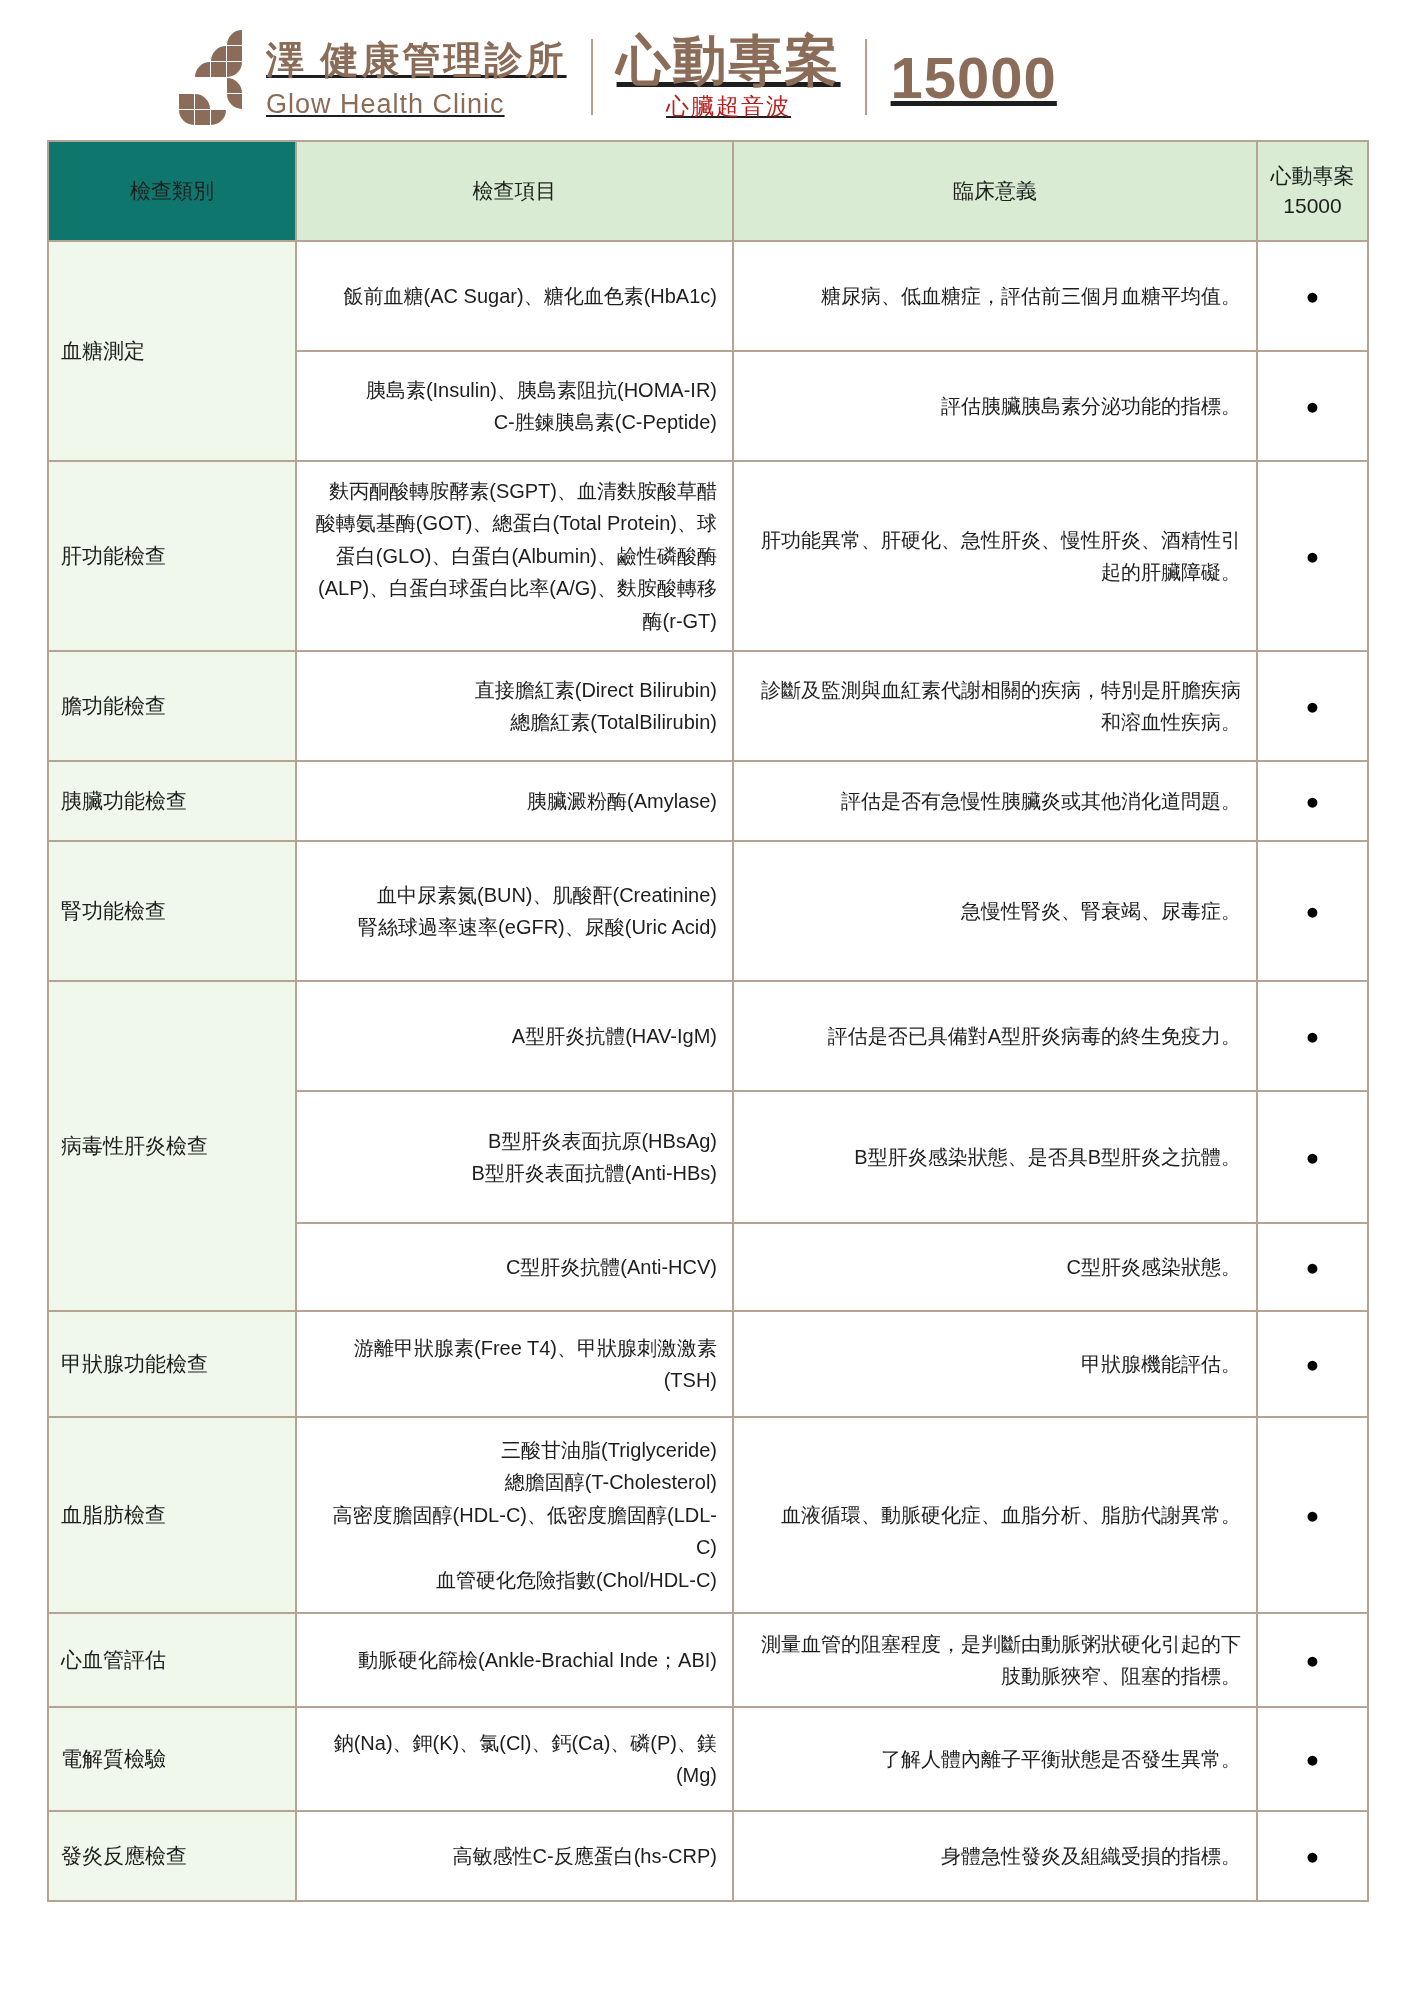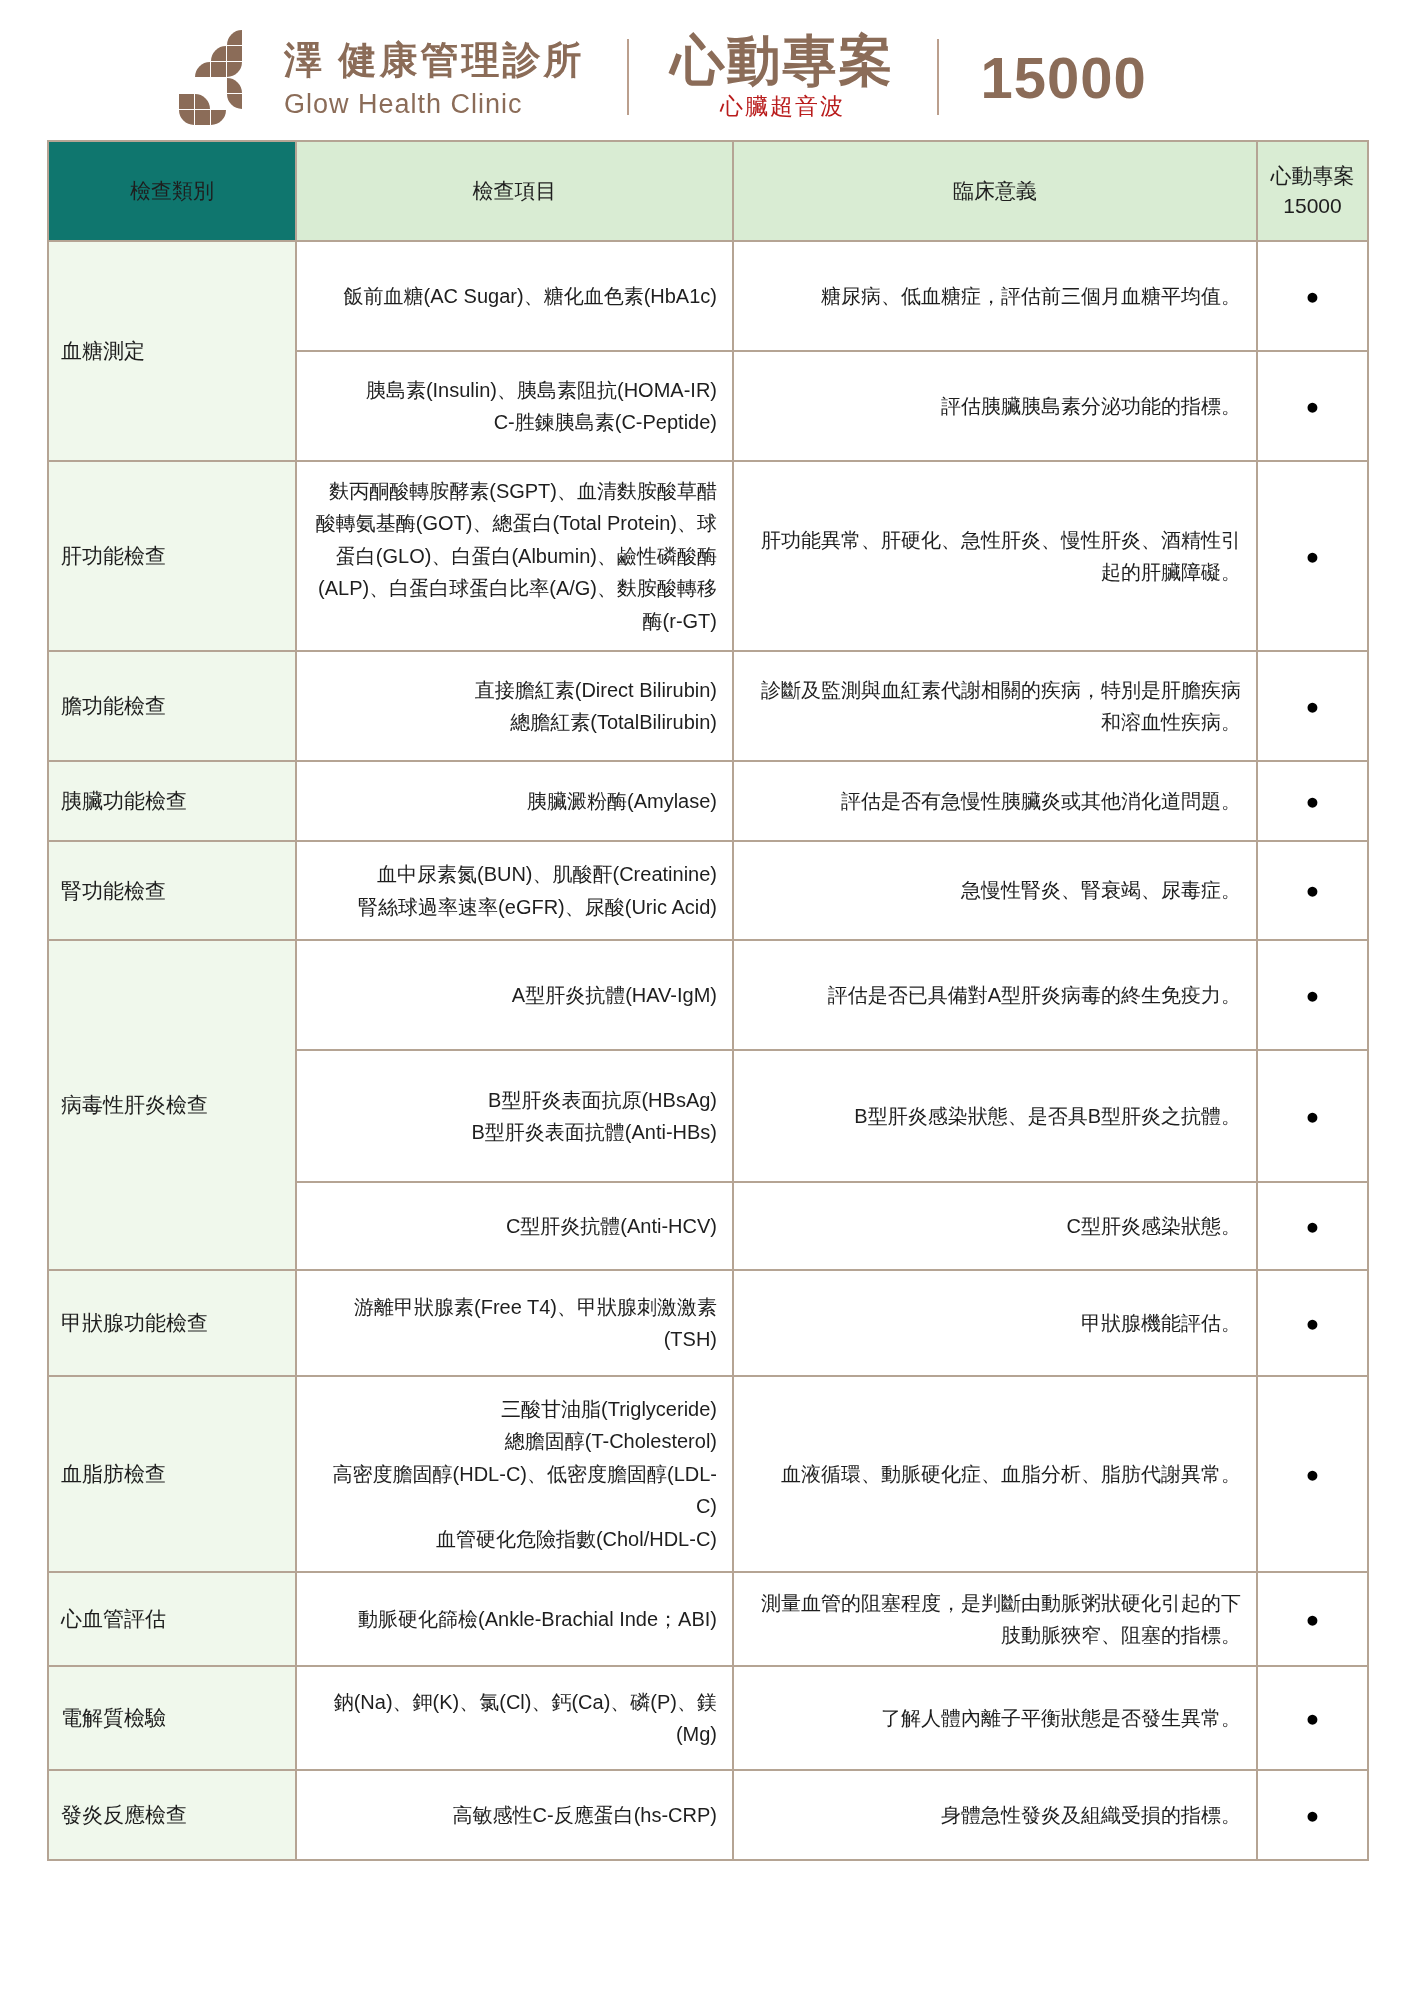--- a/index.html
+++ b/index.html
@@ -3,21 +3,21 @@
 <meta charset="utf-8">
 <style>
   * { margin:0; padding:0; box-sizing:border-box; }
   html,body { background:#ffffff; }
   body {
     width:1414px; height:2000px; position:relative;
     font-family:"Liberation Sans","DejaVu Sans",sans-serif;
     color:#1e1e1e;
   }
   
-  .hdr { display:flex; align-items:center; gap:42px; padding:26px 0 0 163px; height:128px; }
+  .hdr { display:flex; align-items:center; gap:24px; padding:26px 0 0 163px; height:128px;text-decoration:underline; }
   .logo { display:grid; grid-template-columns:repeat(5,15px); grid-auto-rows:15px; gap:1px; width:79px; }
   .logo i { display:block; background:#8b6c58; }
   .q-tl{border-radius:100% 0 0 0}
   .q-tr{border-radius:0 100% 0 0}
   .q-bl{border-radius:0 0 0 100%}
   .q-br{border-radius:0 0 100% 0}
   .clinic-zh { font-size:38px; color:#8b6c58; font-weight:600; letter-spacing:3px; }
   .clinic-en { font-size:27px; color:#8b6c58; letter-spacing:1px; margin-top:3px; }
   .vdiv { width:2px; height:76px; background:#bb9f8d; }
   .prog { text-align:center; }
@@ -111,21 +111,21 @@
 總膽紅素(TotalBilirubin)</td>
           <td class="mean">診斷及監測與血紅素代謝相關的疾病，特別是肝膽疾病和溶血性疾病。</td>
           <td class="mark">●</td>
         </tr>
         <tr style="height: 80px; border-radius: 17px;">
           <td class="cat" rowspan="1">胰臟功能檢查</td>
           <td class="item">胰臟澱粉酶(Amylase)</td>
           <td class="mean">評估是否有急慢性胰臟炎或其他消化道問題。</td>
           <td class="mark">●</td>
         </tr>
-        <tr style="height: 99px;">
+        <tr style="height: 140px;">
           <td class="cat" rowspan="1">腎功能檢查</td>
           <td class="item">血中尿素氮(BUN)、肌酸酐(Creatinine)
 腎絲球過率速率(eGFR)、尿酸(Uric Acid)</td>
           <td class="mean">急慢性腎炎、腎衰竭、尿毒症。</td>
           <td class="mark">●</td>
         </tr>
         <tr style="height: 110px;">
           <td class="cat" rowspan="3">病毒性肝炎檢查</td>
           <td class="item">A型肝炎抗體(HAV-IgM)</td>
           <td class="mean">評估是否已具備對A型肝炎病毒的終生免疫力。</td>

